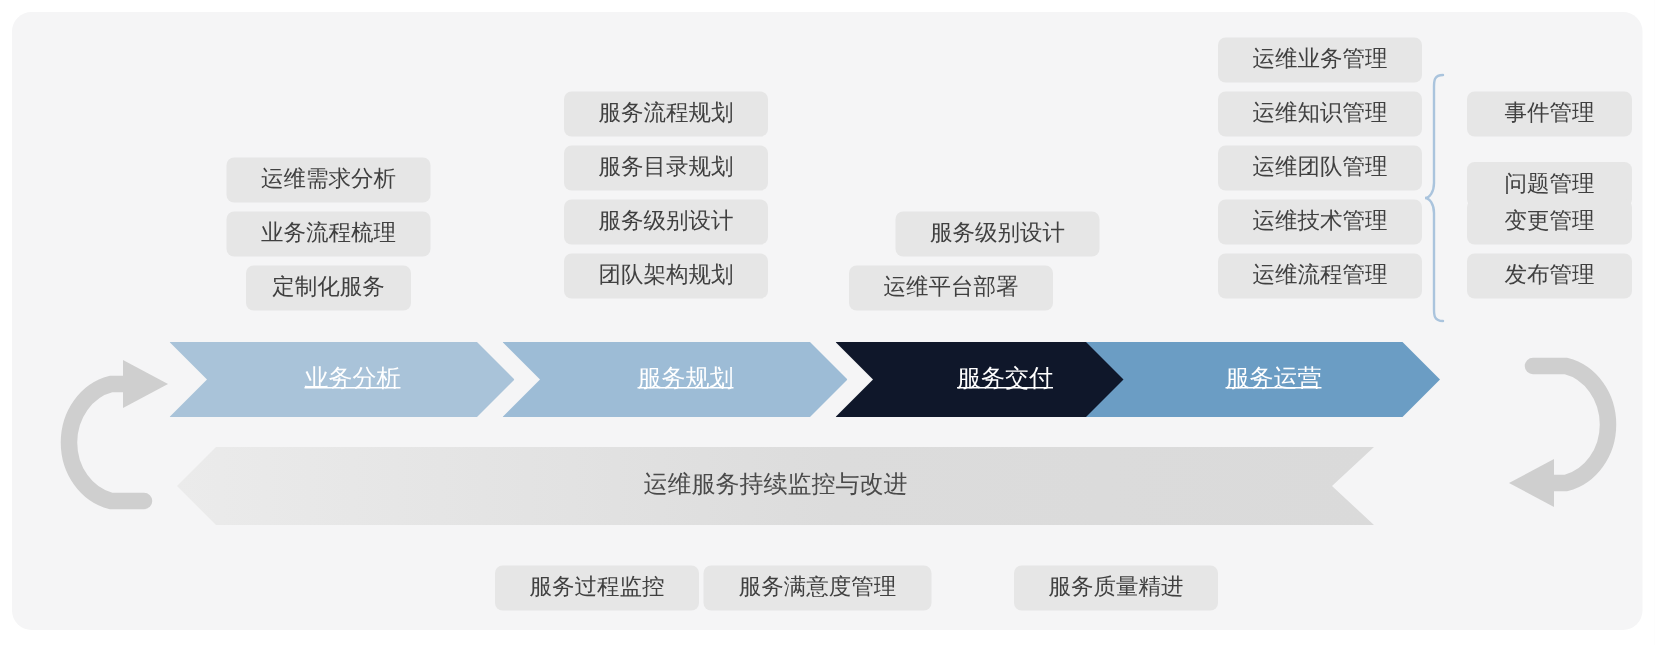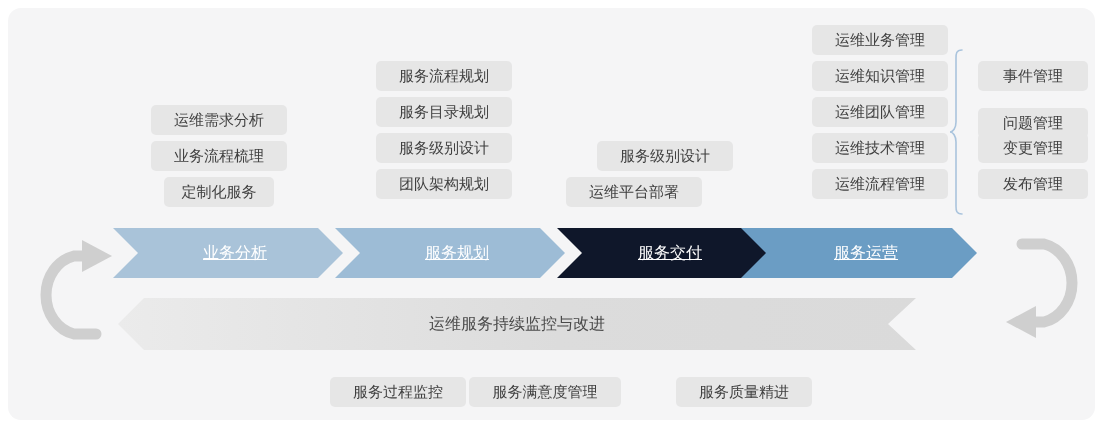--- a/index.html
+++ b/index.html
@@ -85,21 +85,21 @@
 
 <div class="chev" style="left:113px;top:228px;width:230px;background:#a9c3d9;">
   <span>业务分析</span>
 </div>
 <div class="chev" style="left:335px;top:228px;width:230px;background:#9dbcd6;">
   <span>服务规划</span>
 </div>
 <div class="chev" style="left:557px;top:228px;width:212px;background:#0f172a;">
   <span>服务交付</span>
 </div>
-<div class="chev" style="left:741px;top:228px;width:236px;background:#6b9dc4;">
+<div class="chev" style="left:724px;top:228px;width:236px;background:#6b9dc4;">
   <span>服务运营</span>
 </div>
 
 <svg class="loop" style="left:38px;top:228px;" width="82" height="122" viewBox="0 0 82 122">
   <path d="M58 106 L36 106 A36 40 0 0 1 36 28 L48 28" fill="none" stroke="#cfcfcf" stroke-width="11" stroke-linecap="round"></path>
   <path d="M44 12 L74 28 L44 44 Z" fill="#cfcfcf"></path>
 </svg>
 
 <svg class="loop" style="left:1000px;top:228px;" width="82" height="122" viewBox="0 0 82 122">
   <path d="M22 16 L44 16 A36 40 0 0 1 44 94 L32 94" fill="none" stroke="#cfcfcf" stroke-width="11" stroke-linecap="round"></path>

